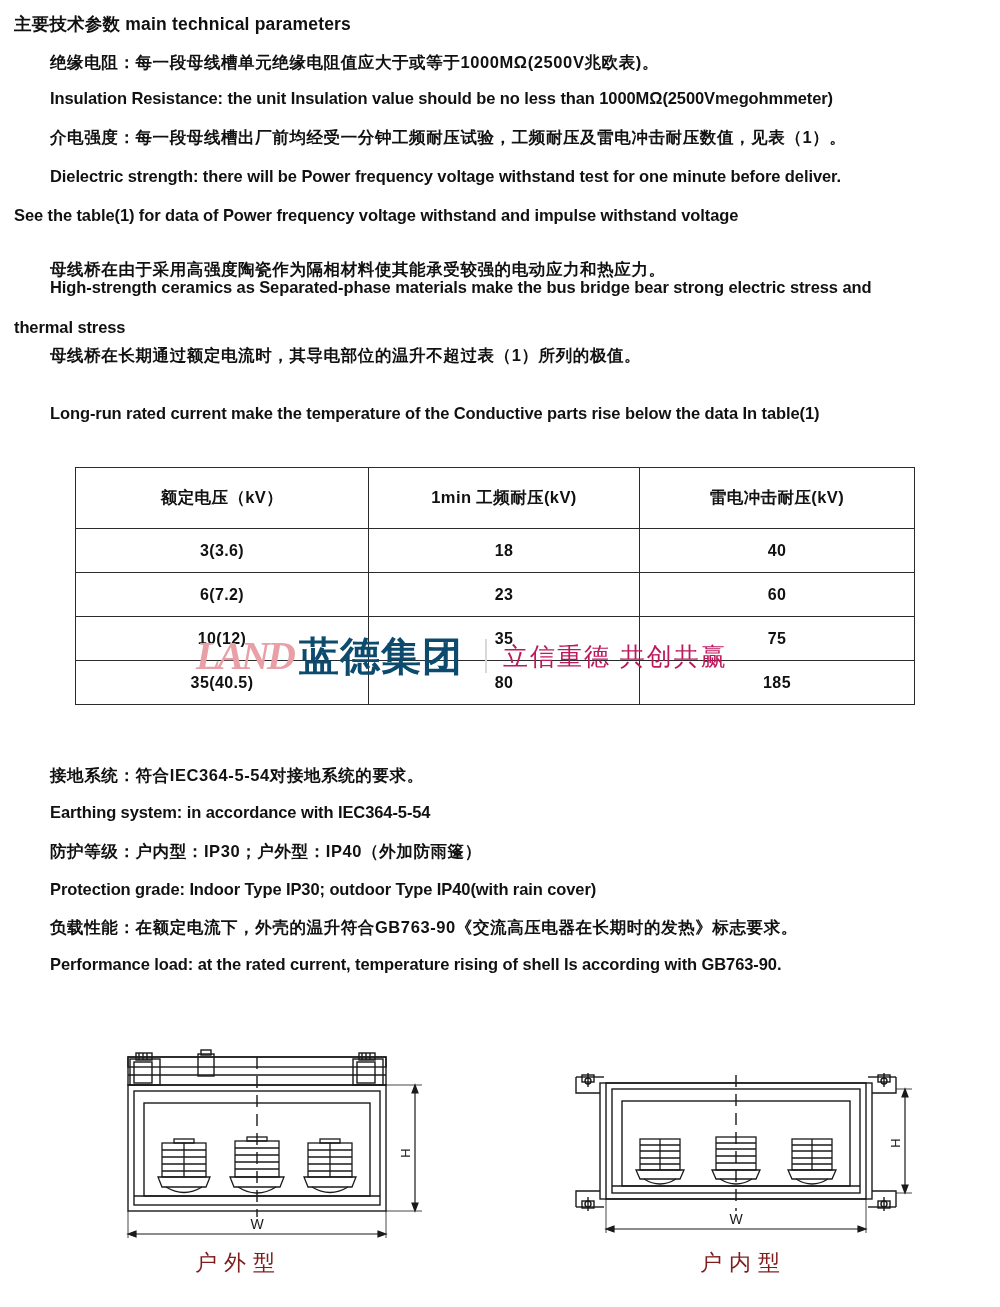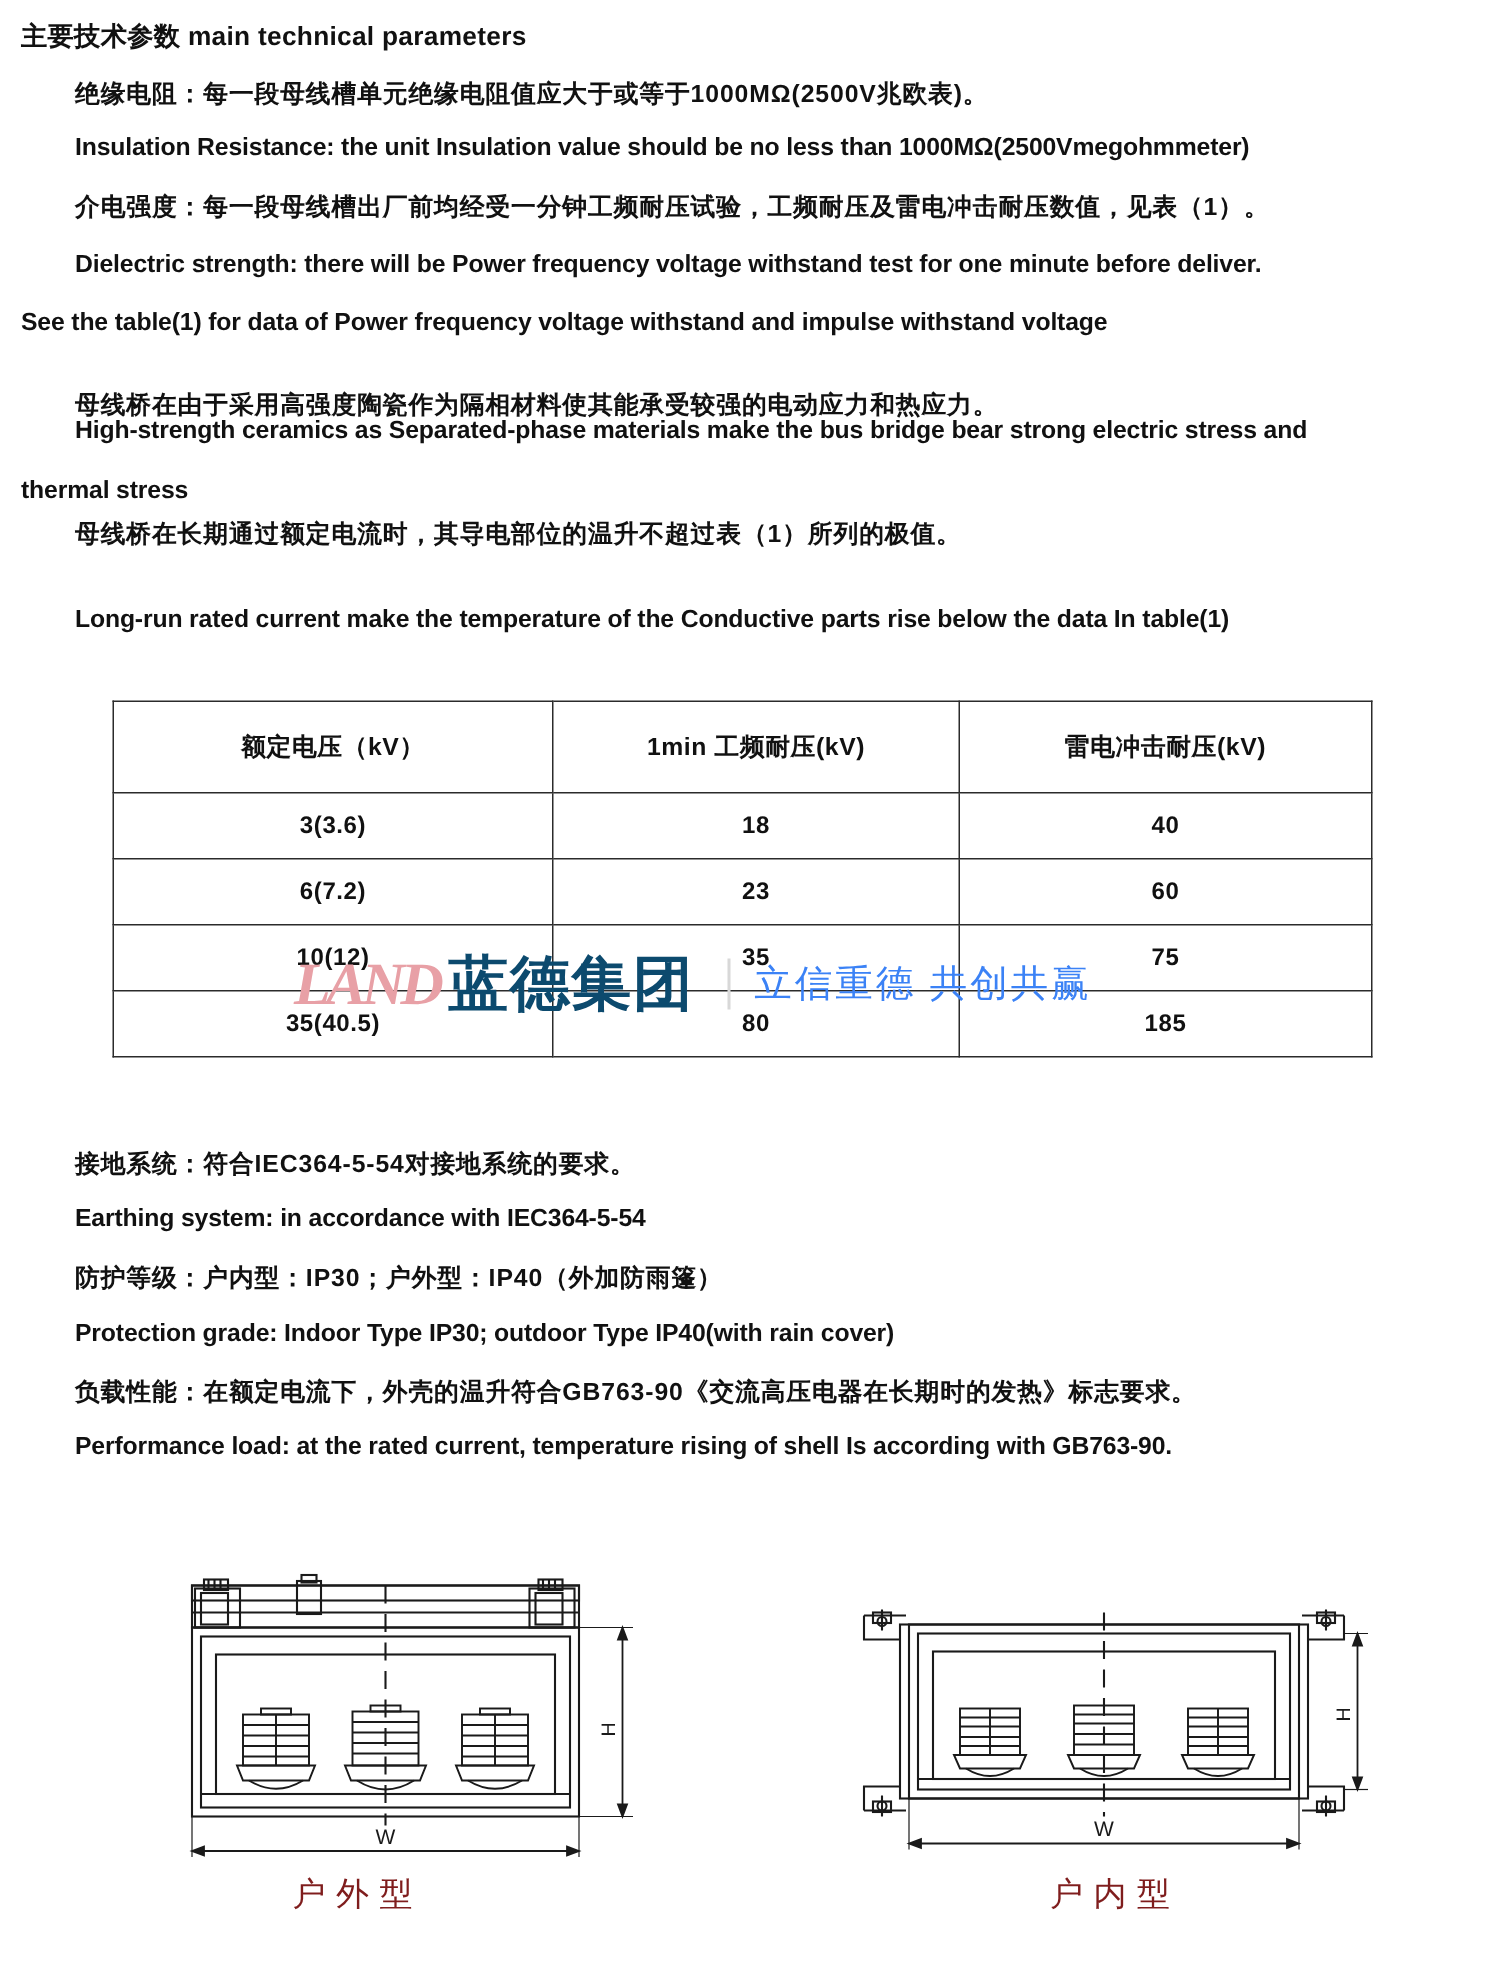--- a/index.html
+++ b/index.html
@@ -118,21 +118,21 @@
     margin-left: 6px;
   }
   .wm-divider {
     width: 2px;
     height: 34px;
     background: #d8d8d8;
     margin: 0 16px 0 22px;
   }
   .wm-slogan {
     font-size: 25px;
-    color: #3b82f6;
+    color: #be185d;
     letter-spacing: 2px;
     line-height: 1;
   }
 
   
   .dwg {
     position: absolute;
   }
   .dwg-caption {
     position: absolute;

